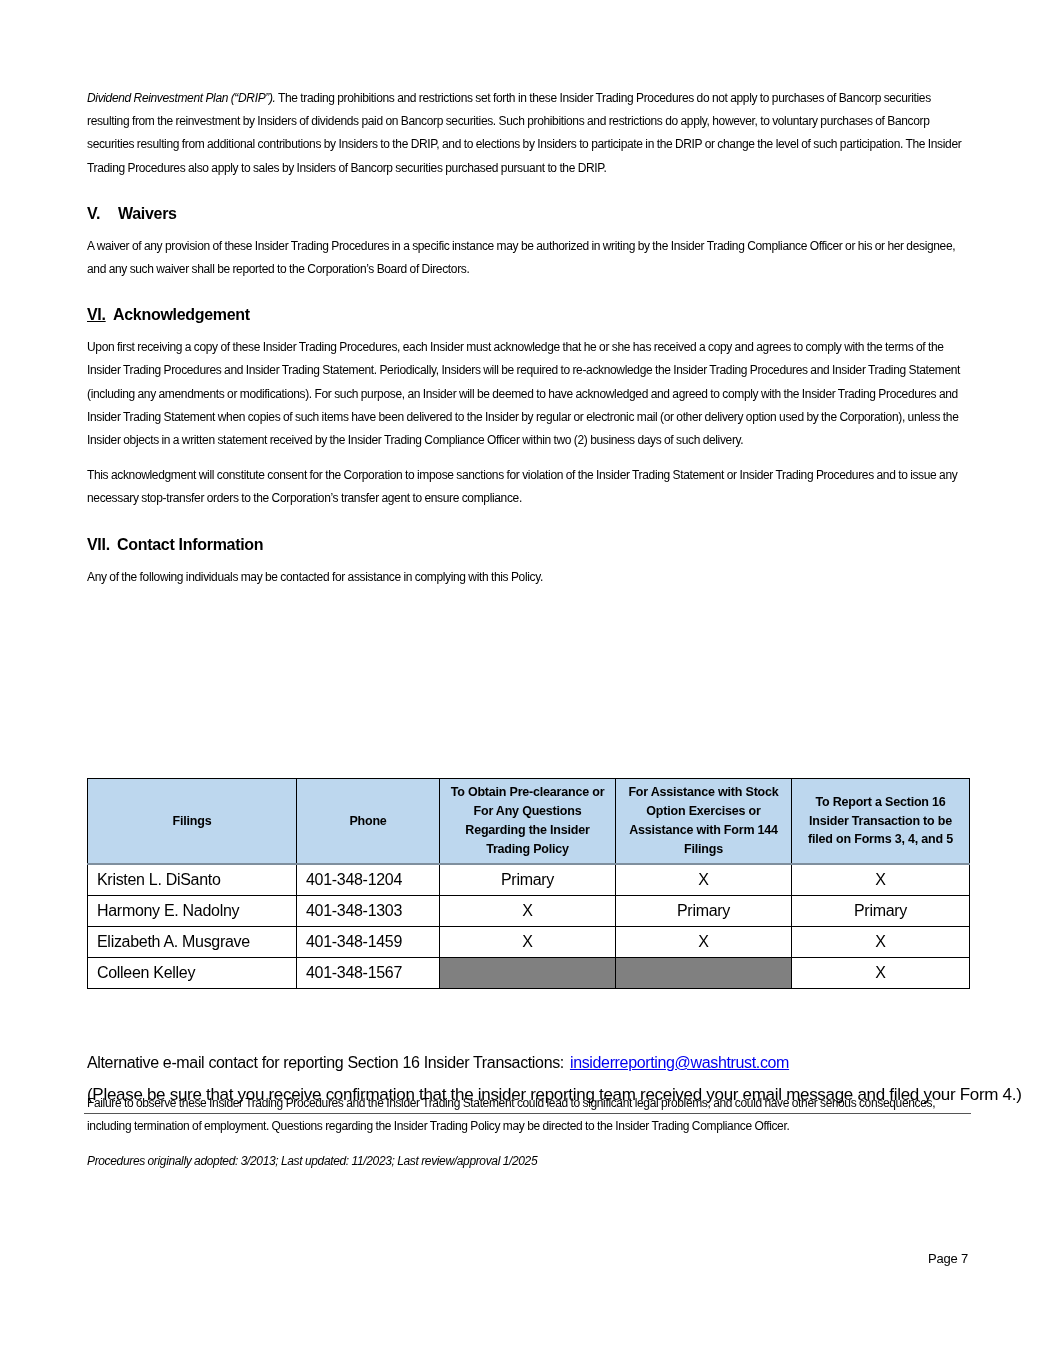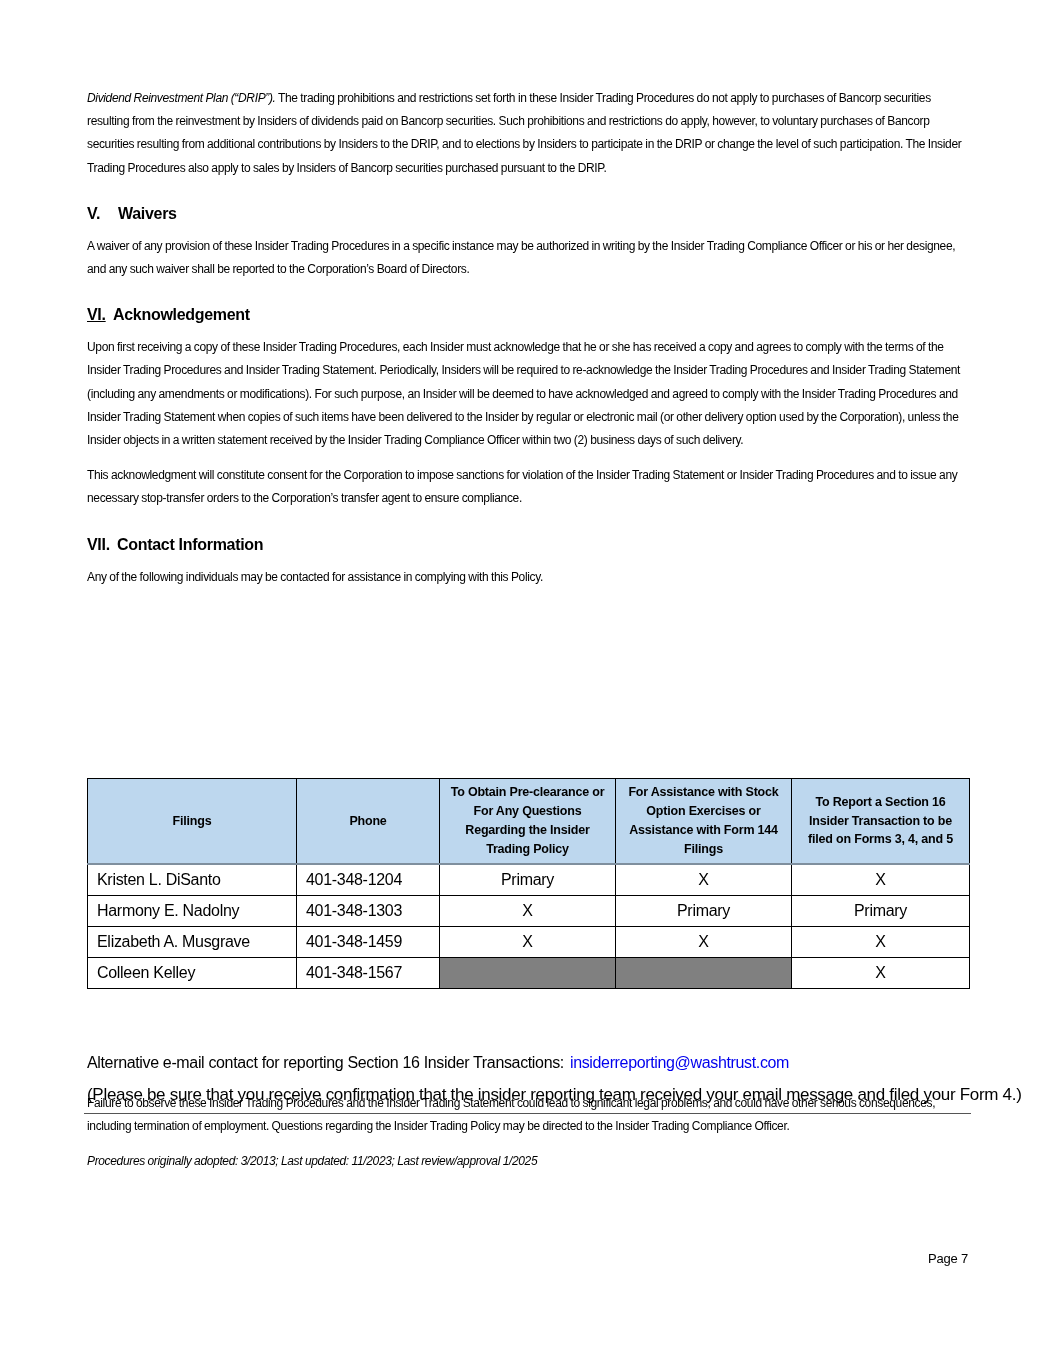--- a/index.html
+++ b/index.html
@@ -14,21 +14,21 @@
   .num-vii { display: inline-block; width: 30px; }
   .heading-wrap { margin-top: 22px; margin-bottom: 10px; }
   em, .ital { font-style: italic; }
   table.contacts { position: absolute; left: 87px; top: 778px; width: 882px; border-collapse: collapse; table-layout: fixed; }
   table.contacts th, table.contacts td { border: 1px solid #000; padding: 0; text-align: center; vertical-align: middle; }
   table.contacts th { background: #bdd7ee; font-size: 12.5px; font-weight: bold; line-height: 18.8px; height: 84px; letter-spacing: -0.2px; padding: 0 6px; border-bottom: 2px solid #7f8f9e; }
   table.contacts td { font-size: 16px; height: 30px; letter-spacing: -0.3px; }
   table.contacts td.left { text-align: left; padding-left: 9px; }
   table.contacts td.shaded { background: #808080; }
   .alt-email { position: absolute; left: 87px; top: 1052px; font-size: 16px; line-height: 22px; letter-spacing: -0.35px; }
-  .alt-email a { color: #0000ee; margin-left: 6px; }
+  .alt-email a { color: #0000ee; text-decoration: underline; margin-left: 6px; }
   .note { position: absolute; left: 87px; top: 1086px; font-size: 17px; letter-spacing: -0.3px; line-height: 18px; }
   .rule { position: absolute; left: 84px; top: 1113px; width: 887px; height: 0; border-top: 1.5px solid #555; }
   .footer-block { position: absolute; left: 87px; top: 1092px; width: 882px; }
   .page-num { position: absolute; right: 87px; top: 1251px; font-size: 13px; letter-spacing: -0.2px; }
 </style>
 </head>
 <body>
 
 <div class="page">
   <p class="para"><span class="ital">Dividend Reinvestment Plan (“DRIP”).</span><span>  The trading prohibitions and restrictions set forth in these Insider Trading Procedures do not apply to purchases of Bancorp securities resulting from the reinvestment by Insiders of dividends paid on Bancorp securities.  Such prohibitions and restrictions do apply, however, to voluntary purchases of Bancorp securities resulting from additional contributions by Insiders to the DRIP, and to elections by Insiders to participate in the DRIP or change the level of such participation.  The Insider Trading Procedures also apply to sales by Insiders of Bancorp securities purchased pursuant to the DRIP.</span></p>

